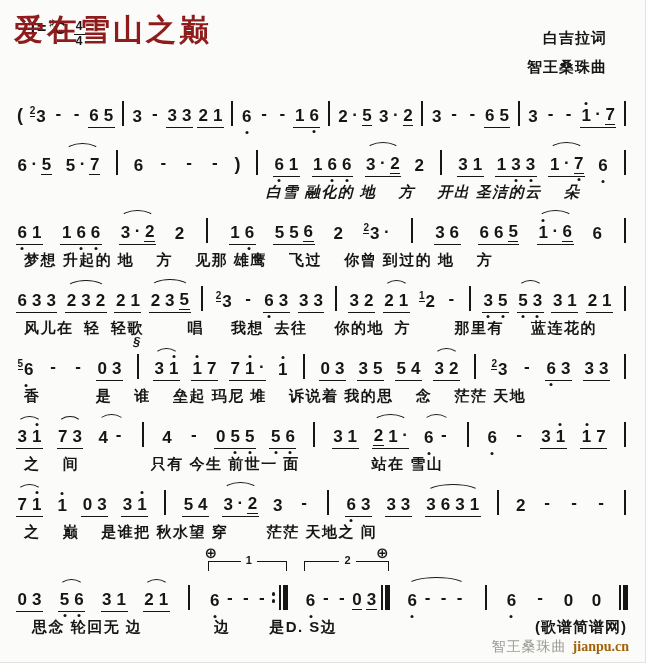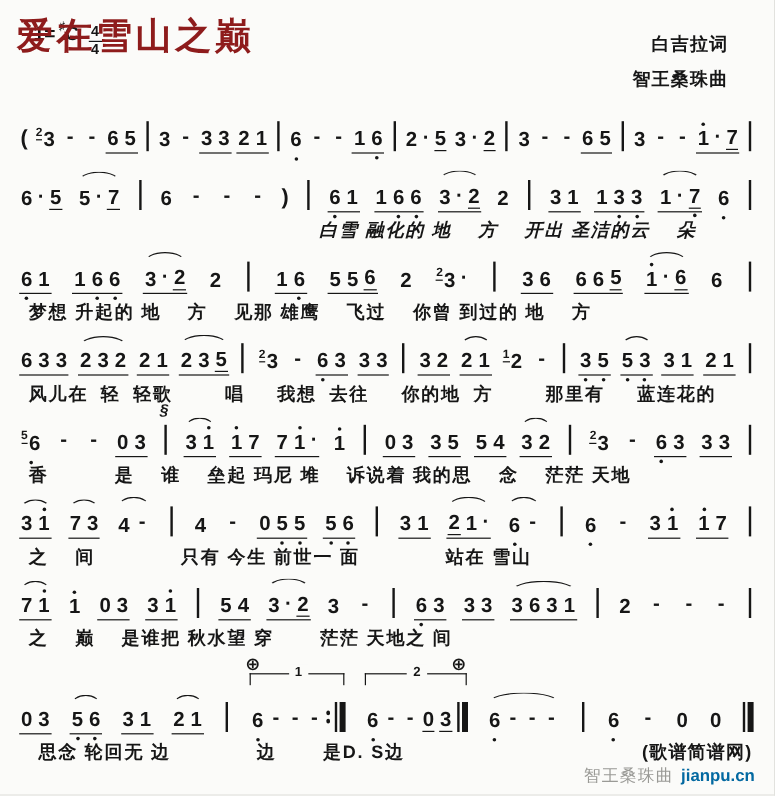--- a/index.html
+++ b/index.html
@@ -1145,16 +1145,16 @@
               <span class="bline"></span>
               <span class="bline thick"></span>
             </span>
           </span>
         </div>
         <div class="lyrics-row"><span class="lyrics-left" style="padding-left: 18px;">思念 轮回无 边　　　　 边　　 是D. S边</span><span class="lyrics-right">(歌谱简谱网)</span></div>
       </div>
     </div>
 
   <div class="footer">
-    <span class="site-name">智王桑珠曲</span><span class="site-url" style="color: #0369a1;">jianpu.cn</span>
+    <span class="site-name">智王桑珠曲</span><span class="site-url" style="color: #a16207; font-family: Liberation Serif, serif;">jianpu.cn</span>
   </div>
 
 </div>
 
 </body></html>

